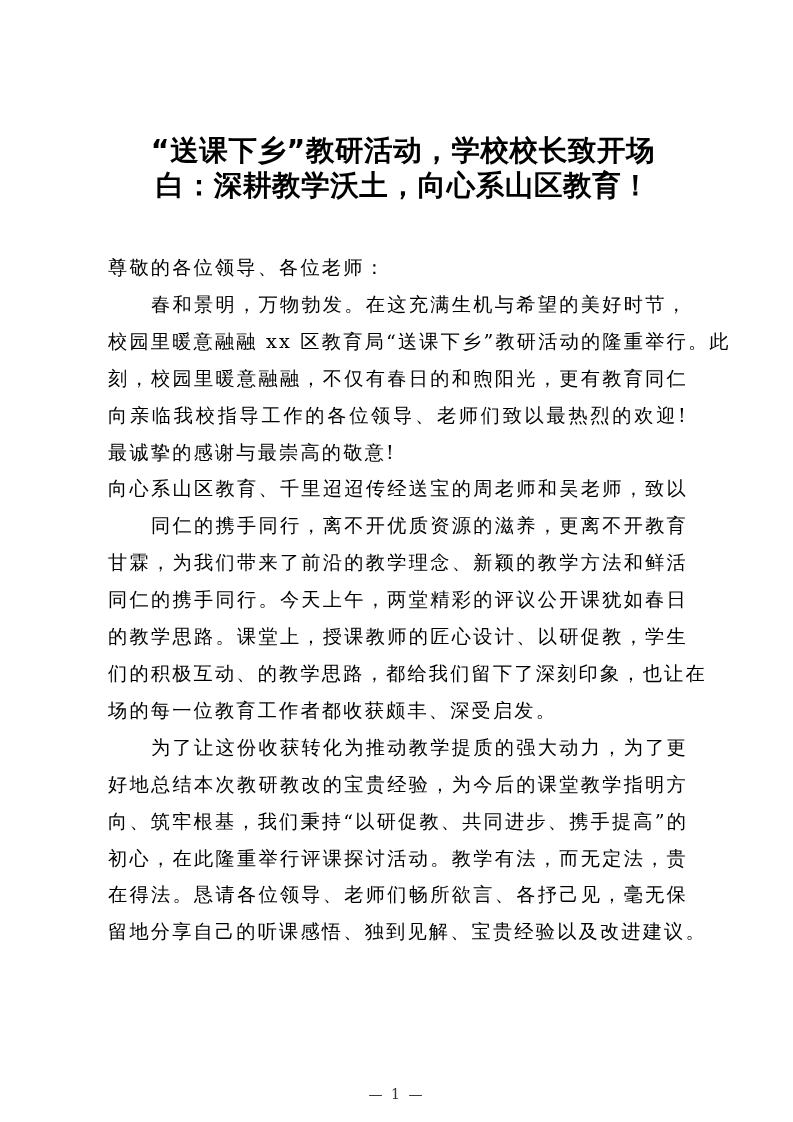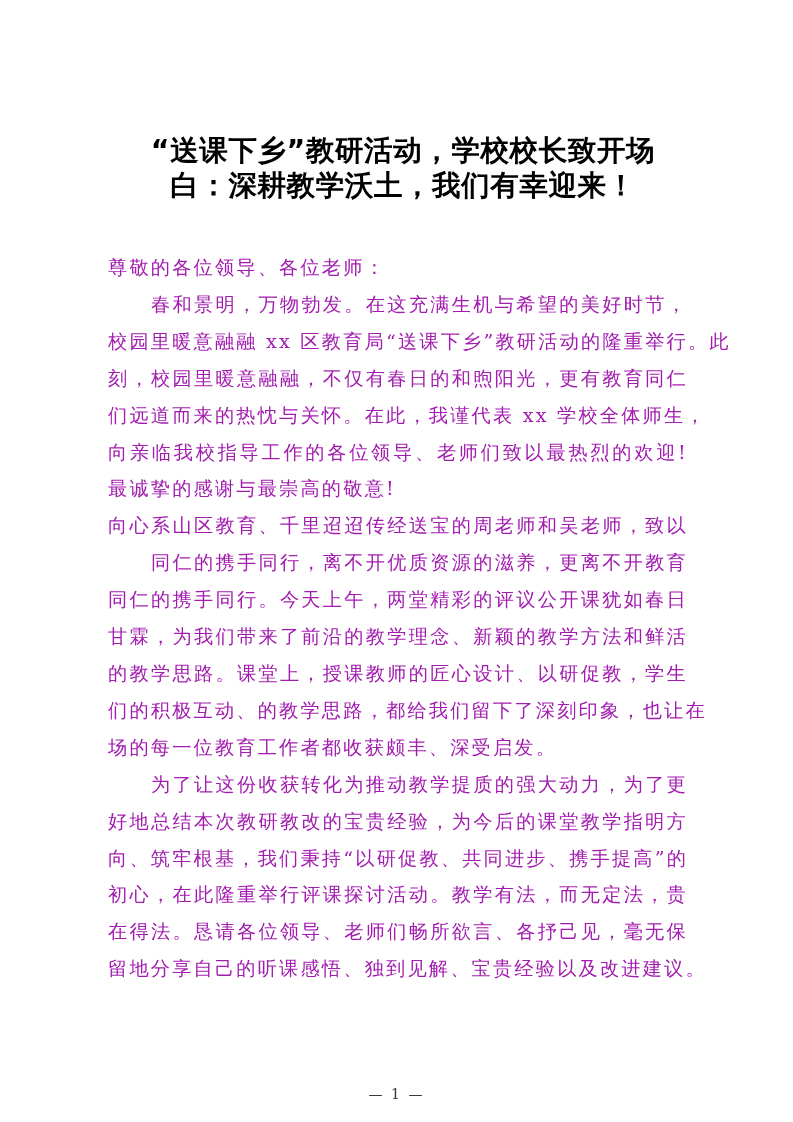--- a/index.html
+++ b/index.html
@@ -41,21 +41,21 @@
       white-space: nowrap;
     }
     .body {
       position: absolute;
       left: 108px;
       top: 230px;
       width: 580px;
       font-size: 19.2px;
       line-height: 36.9px;
       letter-spacing: 2.2px;
-      color: #a21caf;
+      color: #000000;
     }
     .body p {
       margin: 0;
       text-align: justify;
       text-align-last: left;
     }
     .body p.indent {
       text-indent: 43px;
     }
     .body .line {
@@ -78,44 +78,43 @@
       letter-spacing: 2px;
     }
   </style>
 </head>
 <body>
 
 <div class="page">
 
   <h1 class="title" style="margin:0;">
     <span class="line">“送课下乡”教研活动，学校校长致开场</span>
-    <span class="line">白：深耕教学沃土，我们有幸迎来！</span>
+    <span class="line">白：深耕教学沃土，向心系山区教育！</span>
   </h1>
 
   <div class="body">
     <p>尊敬的各位领导、各位老师：</p>
 
     <p class="indent">
       <span class="line">春和景明，万物勃发。在这充满生机与希望的美好时节，</span>
     </p>
     <p>
       <span class="line">校园里暖意融融 xx 区教育局“送课下乡”教研活动的隆重举行。此</span>
       <span class="line">刻，校园里暖意融融，不仅有春日的和煦阳光，更有教育同仁</span>
-      <span class="line">们远道而来的热忱与关怀。在此，我谨代表 xx 学校全体师生，</span>
       <span class="line">向亲临我校指导工作的各位领导、老师们致以最热烈的欢迎!</span>
       <span class="line last">最诚挚的感谢与最崇高的敬意!</span>
       <span class="line">向心系山区教育、千里迢迢传经送宝的周老师和吴老师，致以</span>
     </p>
 
     <p class="indent">
       <span class="line">同仁的携手同行，离不开优质资源的滋养，更离不开教育</span>
     </p>
     <p>
+      <span class="line">甘霖，为我们带来了前沿的教学理念、新颖的教学方法和鲜活</span>
       <span class="line">同仁的携手同行。今天上午，两堂精彩的评议公开课犹如春日</span>
-      <span class="line">甘霖，为我们带来了前沿的教学理念、新颖的教学方法和鲜活</span>
       <span class="line">的教学思路。课堂上，授课教师的匠心设计、以研促教，学生</span>
       <span class="line">们的积极互动、的教学思路，都给我们留下了深刻印象，也让在</span>
       <span class="line last">场的每一位教育工作者都收获颇丰、深受启发。</span>
     </p>
 
     <p class="indent">
       <span class="line">为了让这份收获转化为推动教学提质的强大动力，为了更</span>
     </p>
     <p>
       <span class="line">好地总结本次教研教改的宝贵经验，为今后的课堂教学指明方</span>

